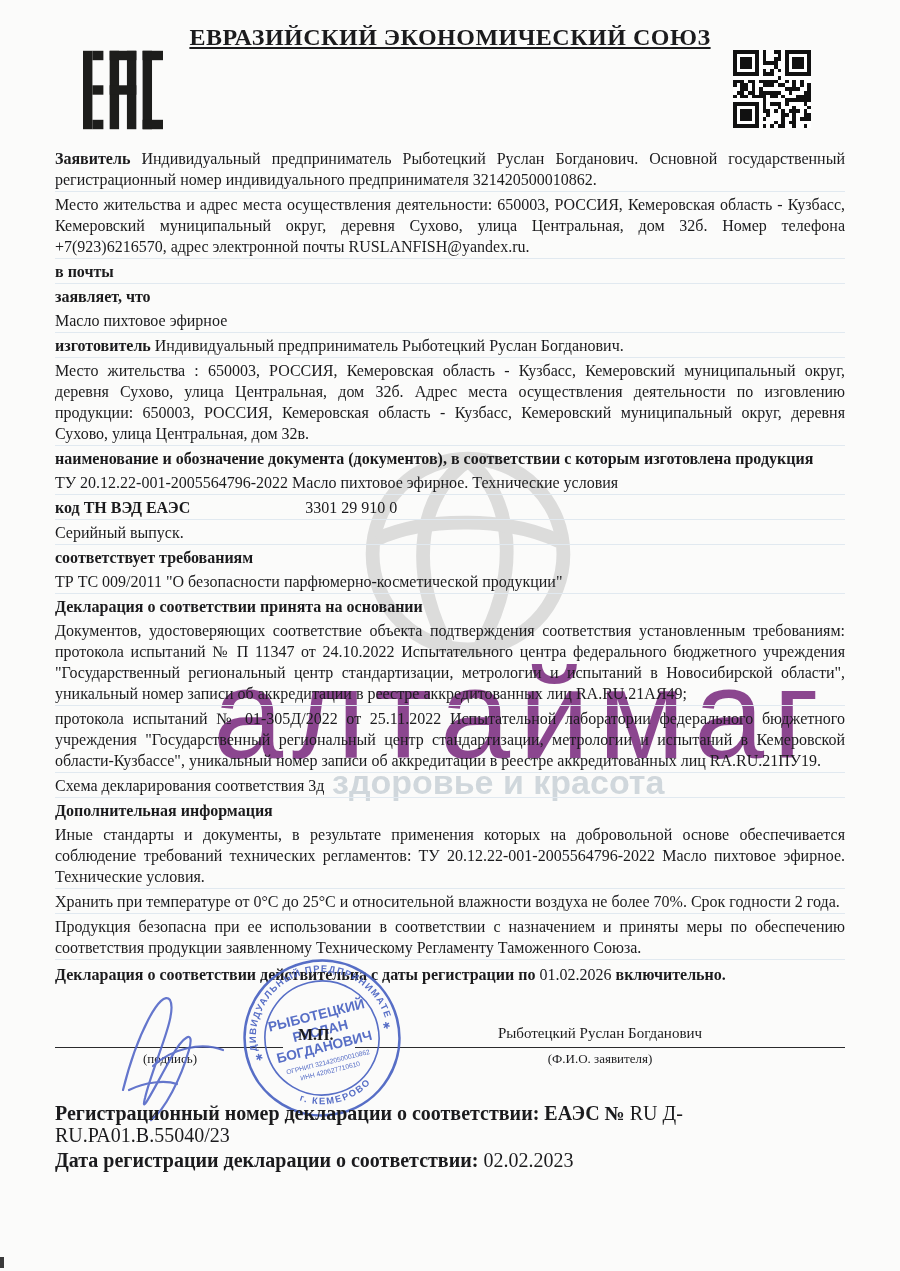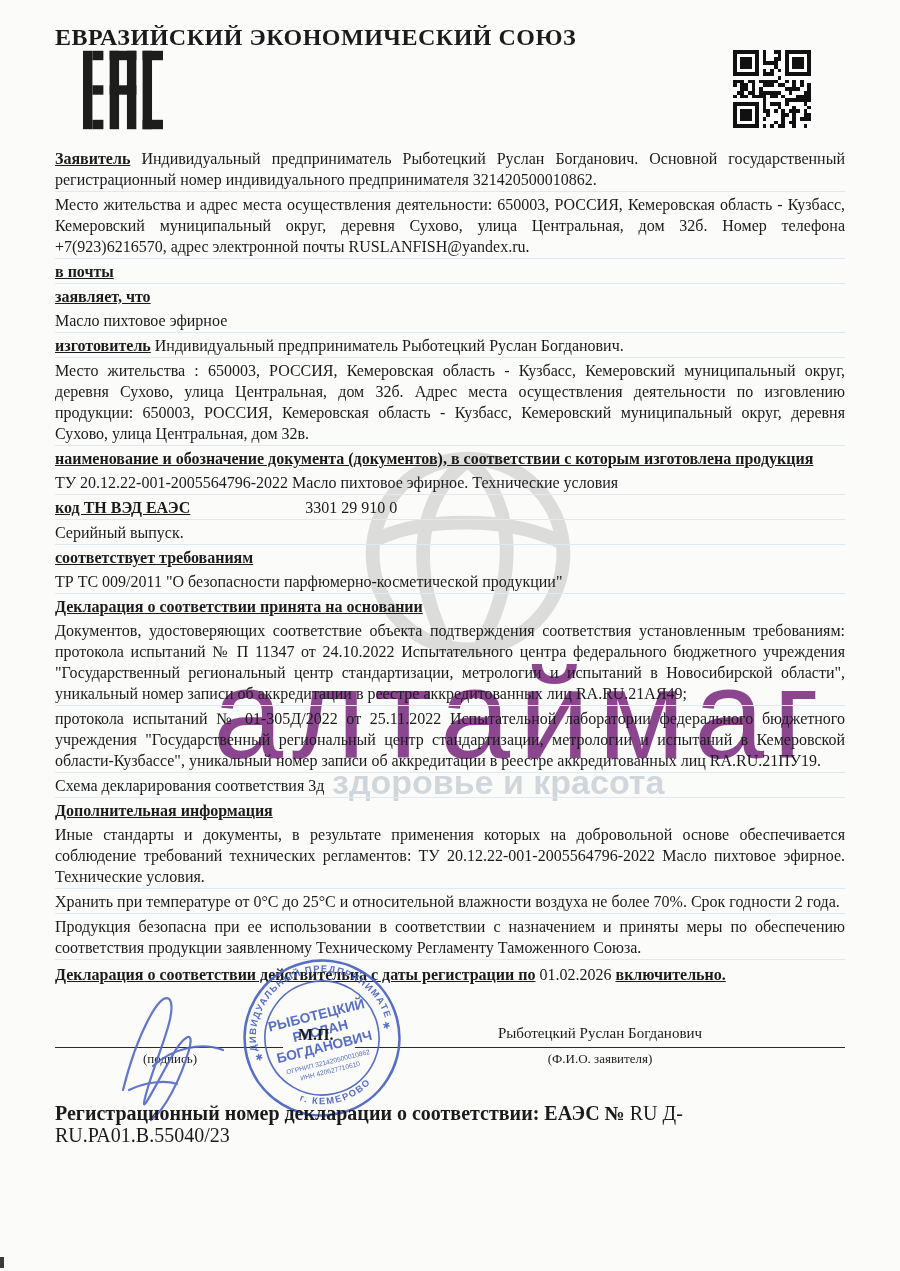--- a/index.html
+++ b/index.html
@@ -20,28 +20,28 @@
     font-size:126px;line-height:1;letter-spacing:9px;
     color:#701a75;opacity:.8;white-space:nowrap;
   }
   .wm-tag{
     position:absolute;left:332px;top:763px;z-index:0;
     font-family:"Liberation Sans",sans-serif;font-weight:bold;
     font-size:34px;color:#ccd4d9;opacity:.9;white-space:nowrap;text-align:right;
   }
   
   .header{position:relative;height:130px;z-index:1;}
-  .titles{padding-top:4px;}
+  .titles{text-align:center;padding-top:4px;text-decoration:underline;}
   .title{font-weight:bold;font-size:24px;line-height:30px;letter-spacing:.5px;}
   .eac{position:absolute;left:28px;top:30px;}
   .qr{position:absolute;left:678px;top:32px;}
   
   .content{position:relative;z-index:1;}
   .content p{margin:0 0 2px 0;padding-bottom:1px;text-align:justify;font-size:16px;line-height:21px;}
-  .content .lbl{font-weight:bold;text-decoration:underline;}
+  .content .lbl{font-weight:bold;}
   .rl{border-bottom:1px solid #e1e9f0;}
   .nb{text-align:left !important;}
   .tn-val{display:inline-block;margin-left:115px;}
   .gap4{margin-top:4px !important;}
   
   .sigzone{position:relative;height:90px;margin-top:14px;z-index:1;}
   .sig-svg{position:absolute;left:40px;top:-28px;z-index:2;}
   .stamp{position:absolute;left:183px;top:-46px;z-index:2;opacity:.92;}
   .mp{position:absolute;left:243px;top:26px;font-weight:bold;font-size:16px;z-index:3;}
   .sline{position:absolute;top:47px;border-top:1.5px solid #2a2a2c;}
@@ -306,17 +306,18 @@
     <div class="mp">М.П.</div>
     <div class="sline left"></div>
     <div class="sline right"></div>
     <div class="sname">Рыботецкий Руслан Богданович</div>
     <div class="scap left">(подпись)</div>
     <div class="scap right">(Ф.И.О. заявителя)</div>
   </div>
 
   <div class="reg">
     <p><span>Регистрационный номер декларации о соответствии:</span> <span>ЕАЭС №</span> <span class="val">RU Д-RU.РА01.В.55040/23</span></p>
+    <p><span>Дата регистрации декларации о соответствии:</span> <span class="val">02.02.2023</span></p>
   </div>
 
 </div>
 
 <div class="corner-mark"></div>
 
 </body></html>

